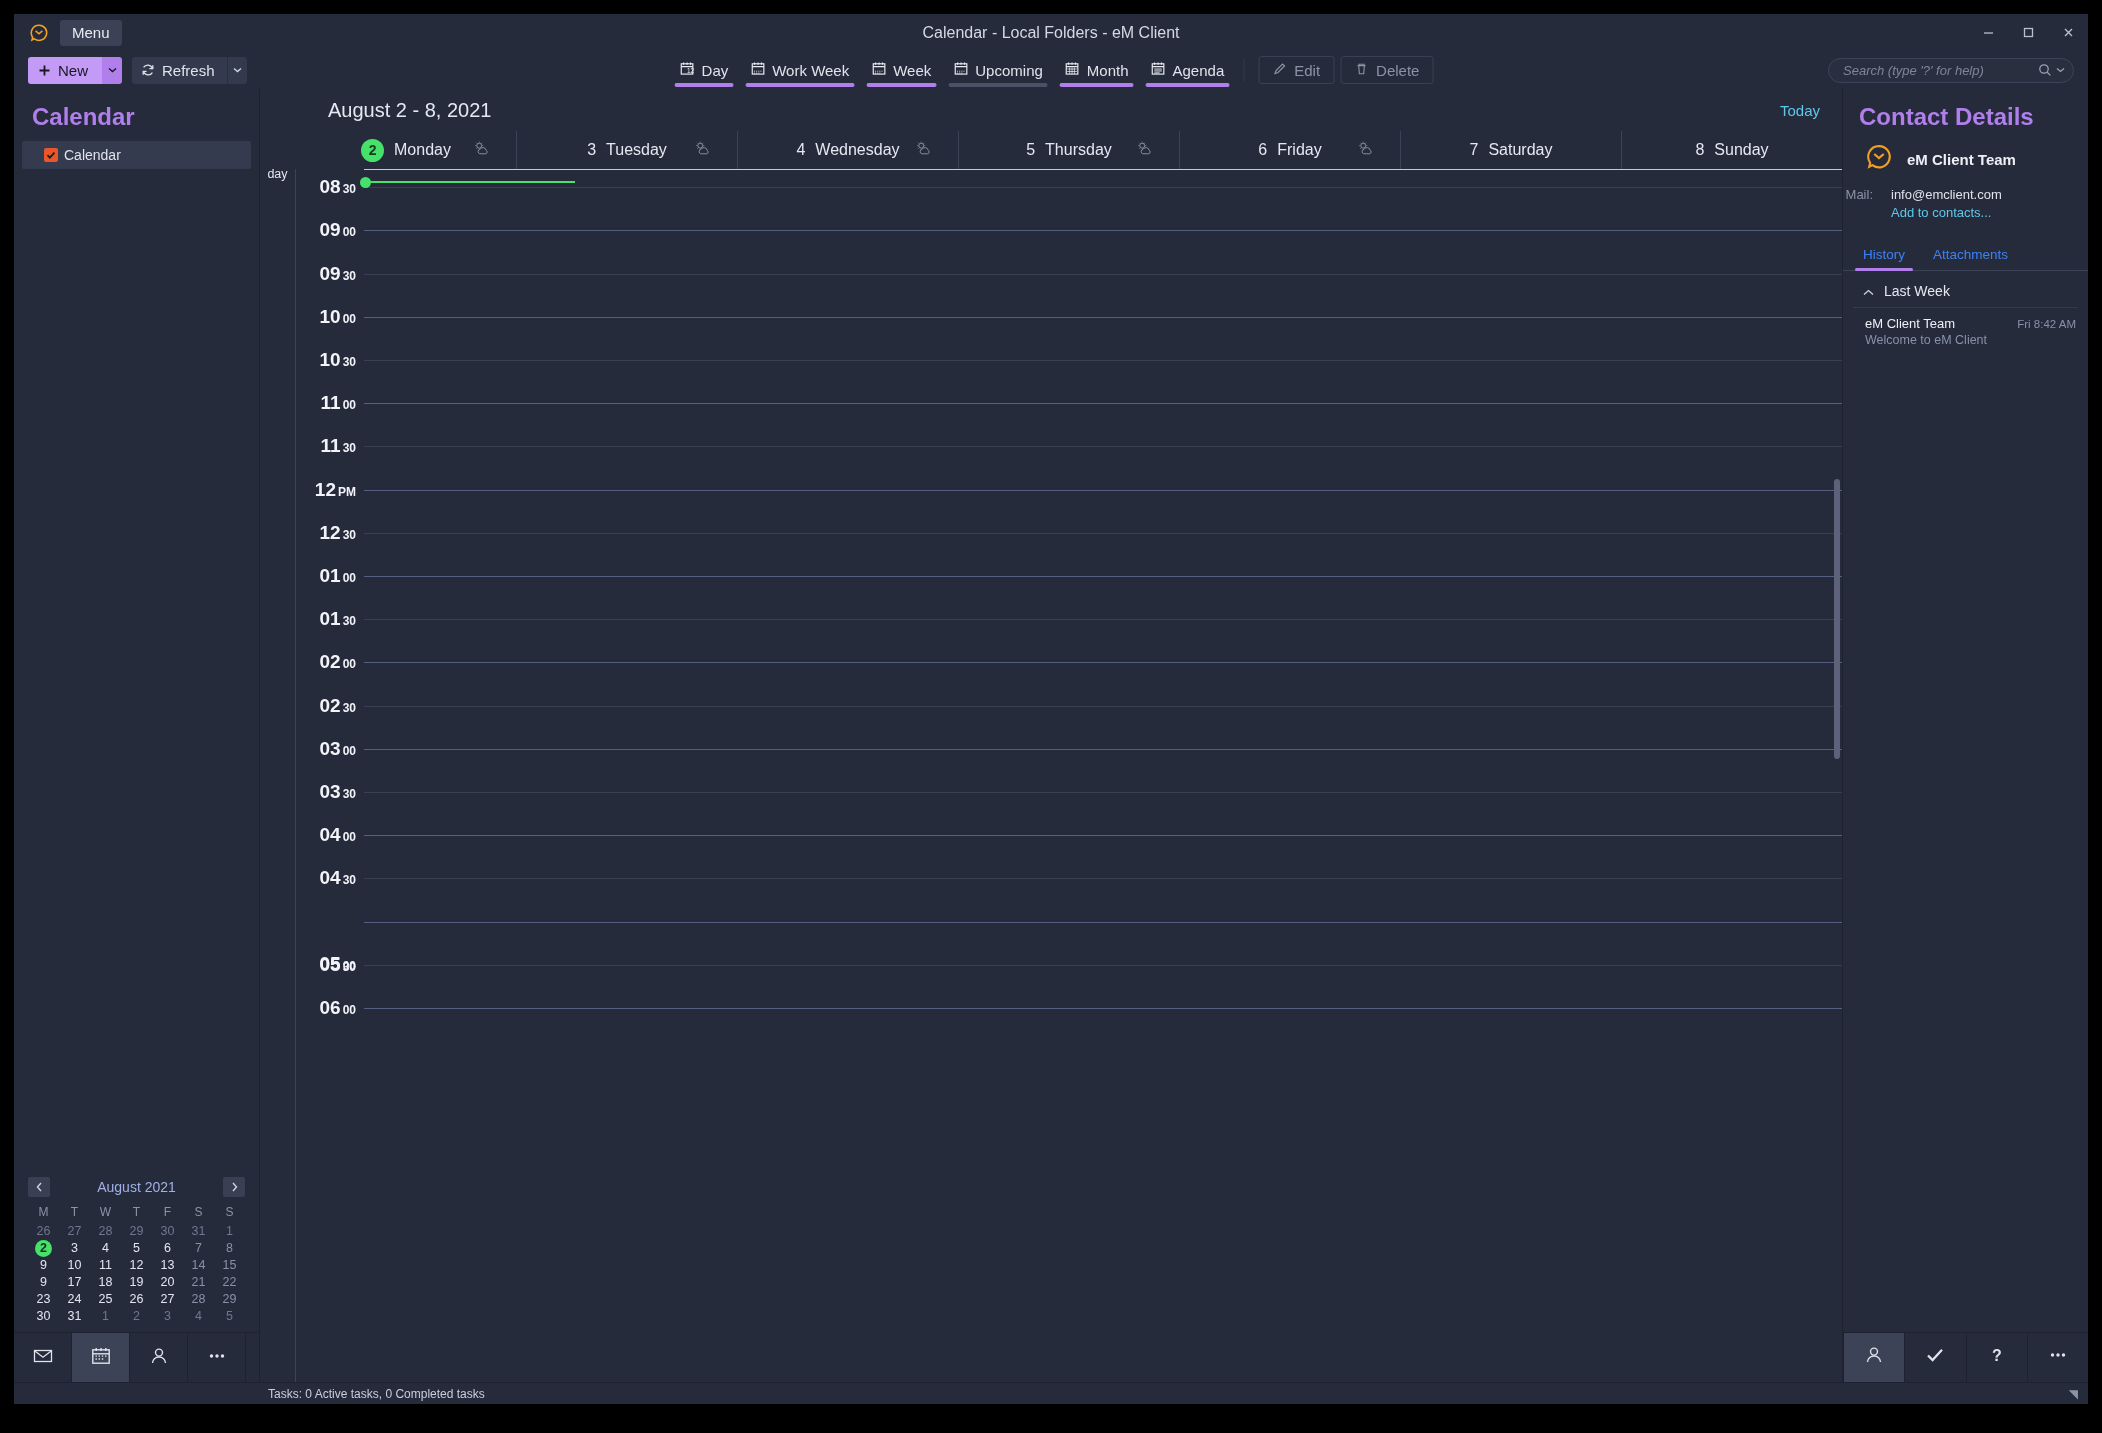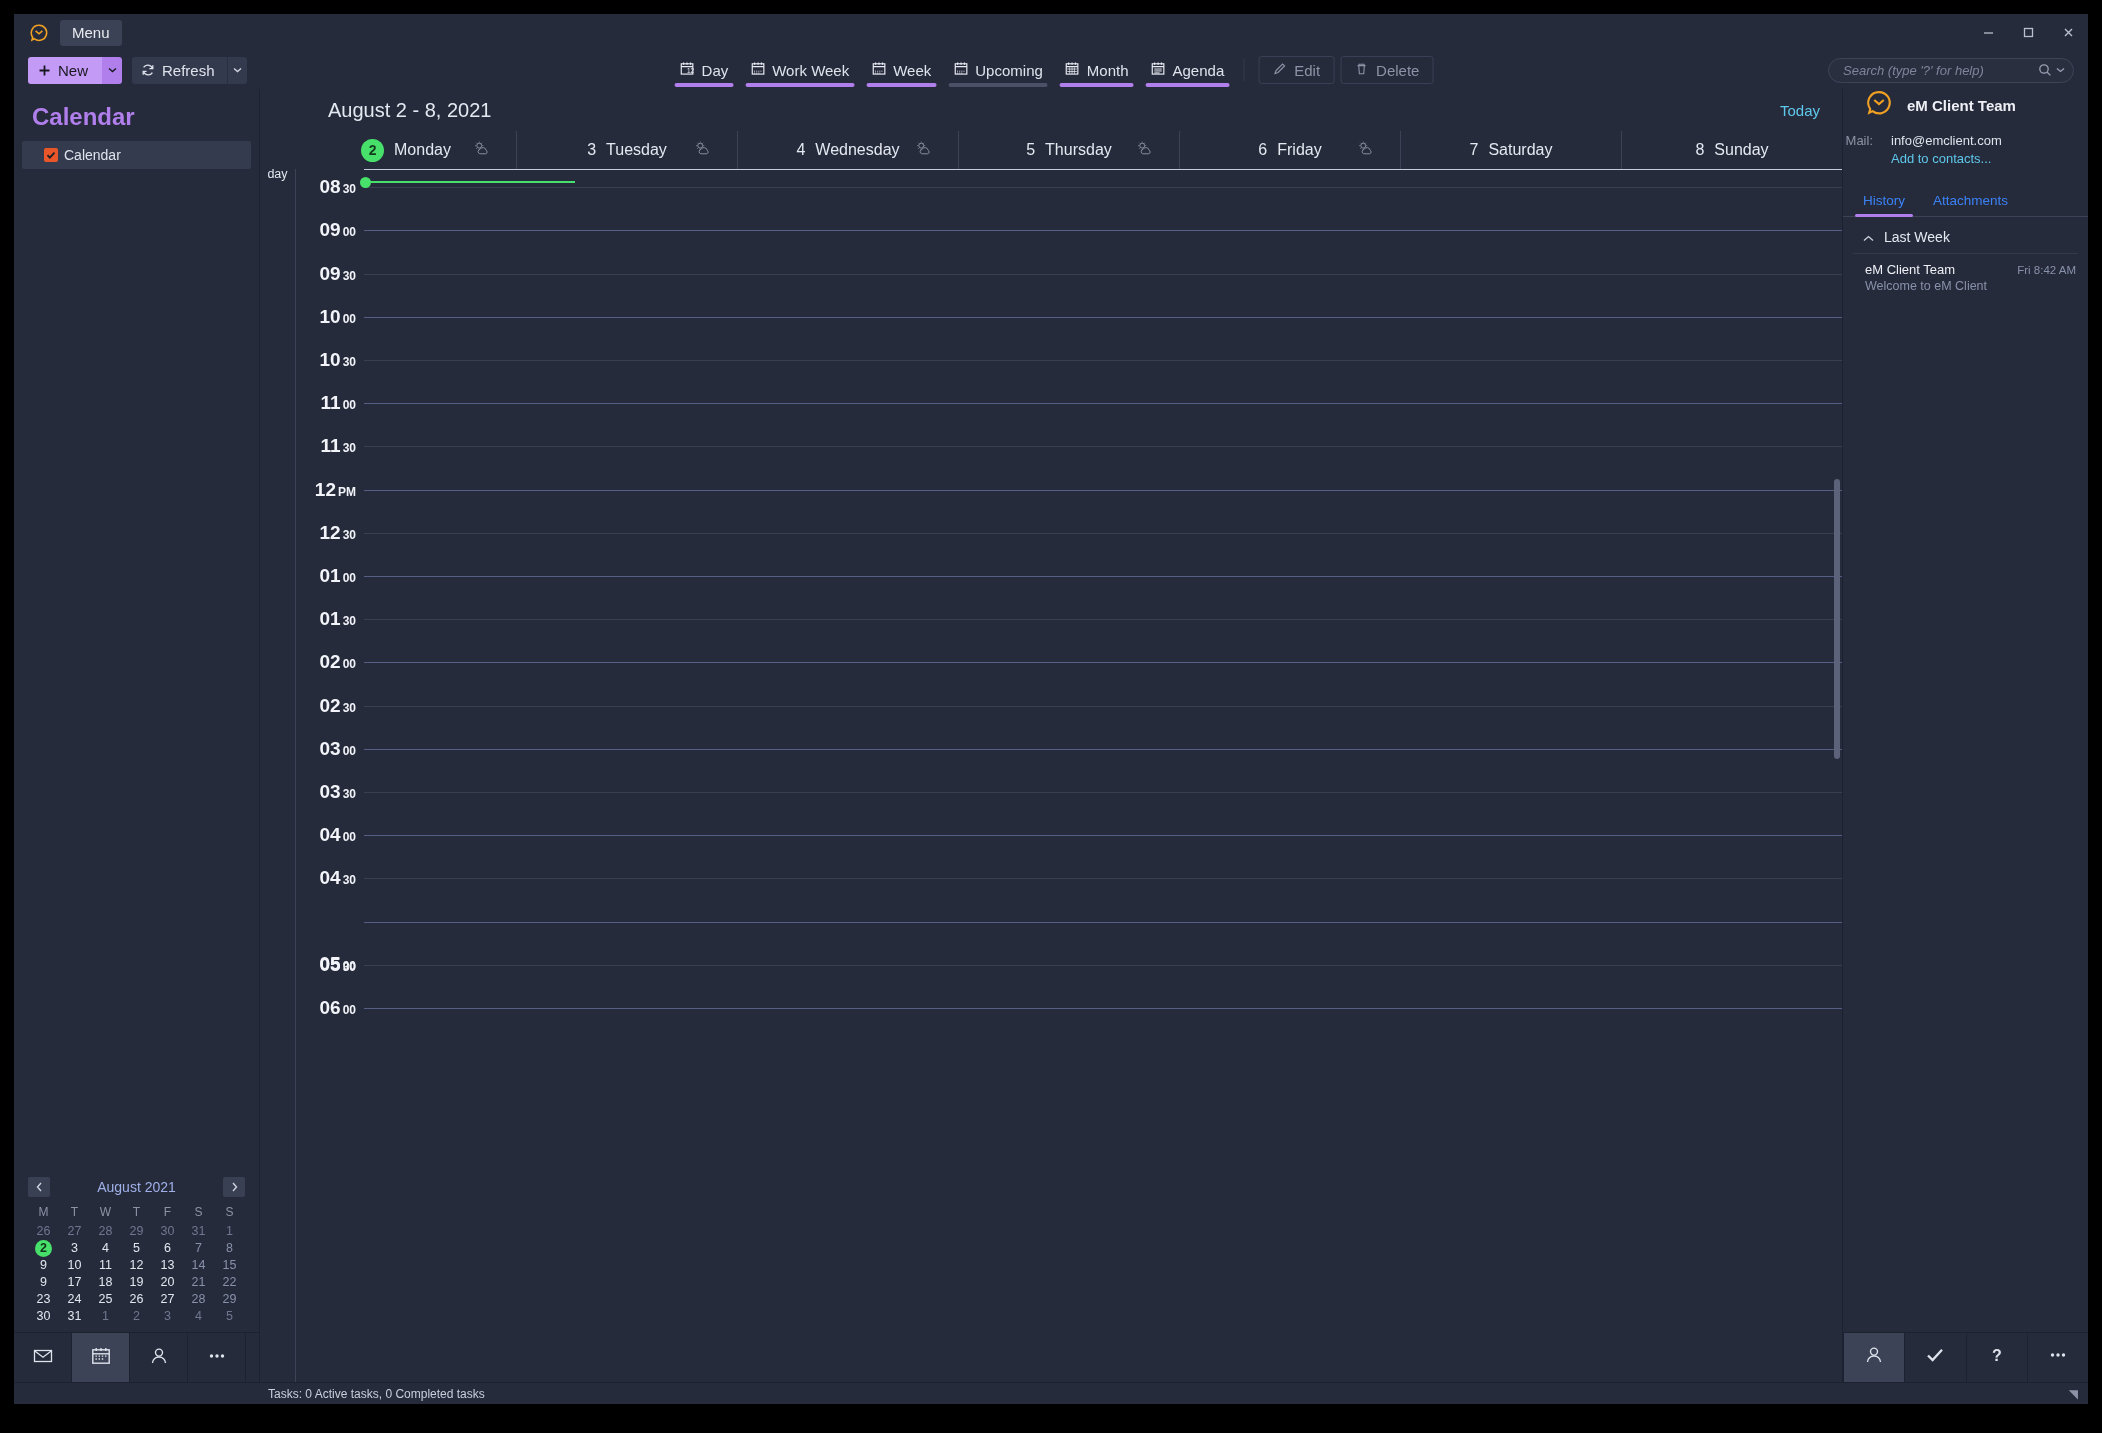--- a/index.html
+++ b/index.html
@@ -344,20 +344,21 @@
 <div class="app">
 
   <div class="titlebar">
     <span class="logo-icon">
       <svg width="20" height="20" viewBox="0 0 20 20">
         <path d="M10 2.2a7.6 7.6 0 1 1-4.6 13.6L3 17l.7-2.8A7.6 7.6 0 0 1 10 2.2z" fill="none" stroke="#f0a022" stroke-width="1.6"></path>
         <path d="M6.6 7.8l3.4 3 3.4-3" fill="none" stroke="#f0a022" stroke-width="1.6"></path>
       </svg>
     </span>
     <div class="menu-btn">Menu</div>
+    <div class="title-text">Calendar - Local Folders - eM Client</div>
     <div class="winbtns">
       <div class="winbtn">
         <svg width="13" height="13" viewBox="0 0 13 13">
             <path d="M2 7h9" stroke="#b9bfcd" stroke-width="1.3"></path>
           </svg>
       </div>
       <div class="winbtn">
         <svg width="13" height="13" viewBox="0 0 13 13">
             <rect x="2.5" y="2.5" width="8" height="8" fill="none" stroke="#b9bfcd" stroke-width="1.3"></rect>
           </svg>
@@ -722,20 +723,21 @@
             <div class="nowline" style="left: 0px; width: 14.2857%; top: 12px;"></div>
             <div class="nowdot" style="left: -4px; top: 7.5px;"></div>
           </div>
         <div class="scrollbar">
           <div class="scrollthumb" id="scrollthumb" style="top: 310px; height: 280px;"></div>
         </div>
       </div>
     </div>
 
     <div class="rightpanel">
+      <div class="rp-title">Contact Details</div>
       <div class="rp-contact">
         <span>
           <svg width="28" height="28" viewBox="0 0 20 20">
             <path d="M10 2.2a7.6 7.6 0 1 1-4.6 13.6L3 17l.7-2.8A7.6 7.6 0 0 1 10 2.2z" fill="none" stroke="#f0a022" stroke-width="1.5"></path>
             <path d="M6.6 7.8l3.4 3 3.4-3" fill="none" stroke="#f0a022" stroke-width="1.5"></path>
           </svg>
         </span>
         <span class="rp-name">eM Client Team</span>
       </div>
       <div class="rp-row">

